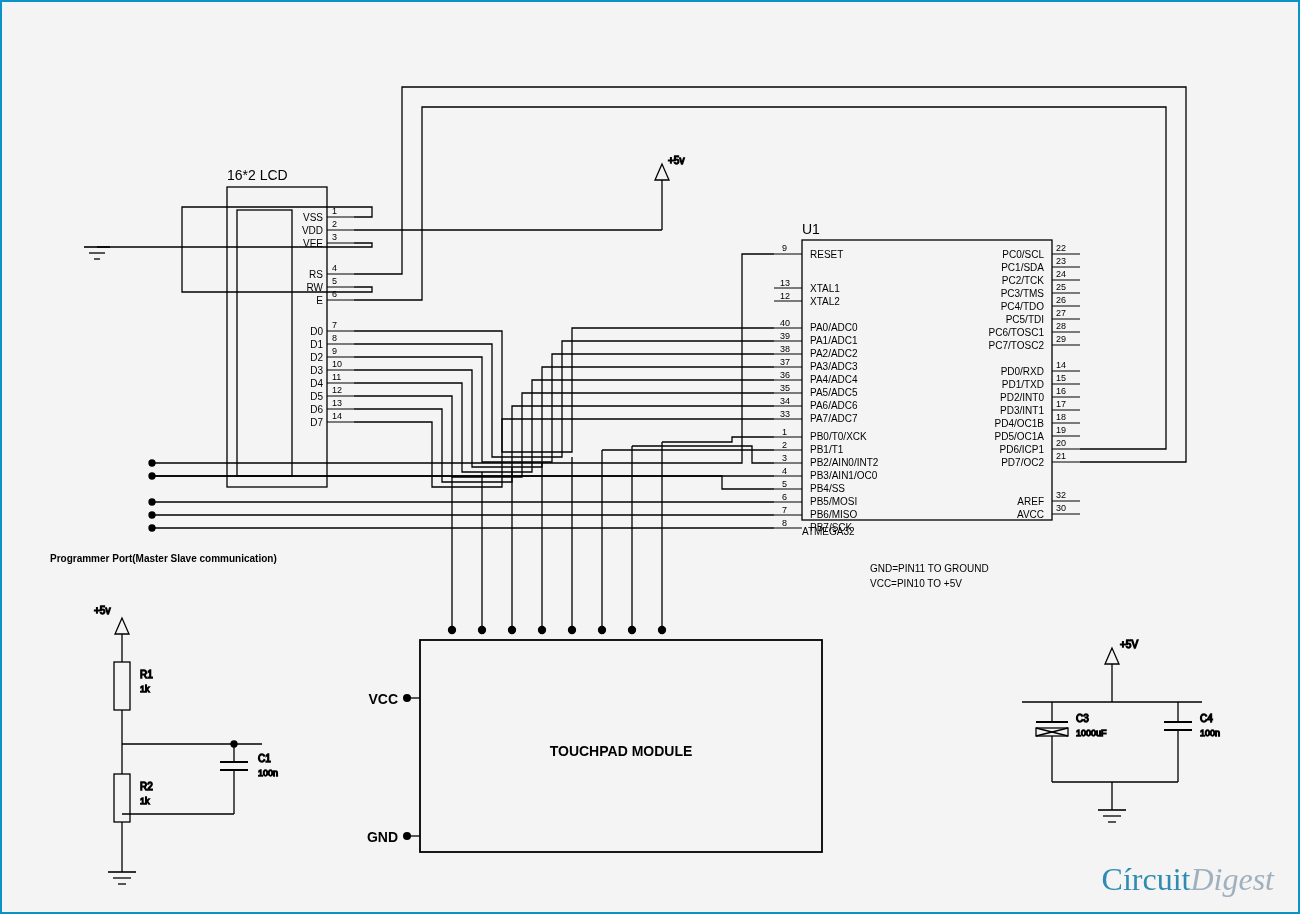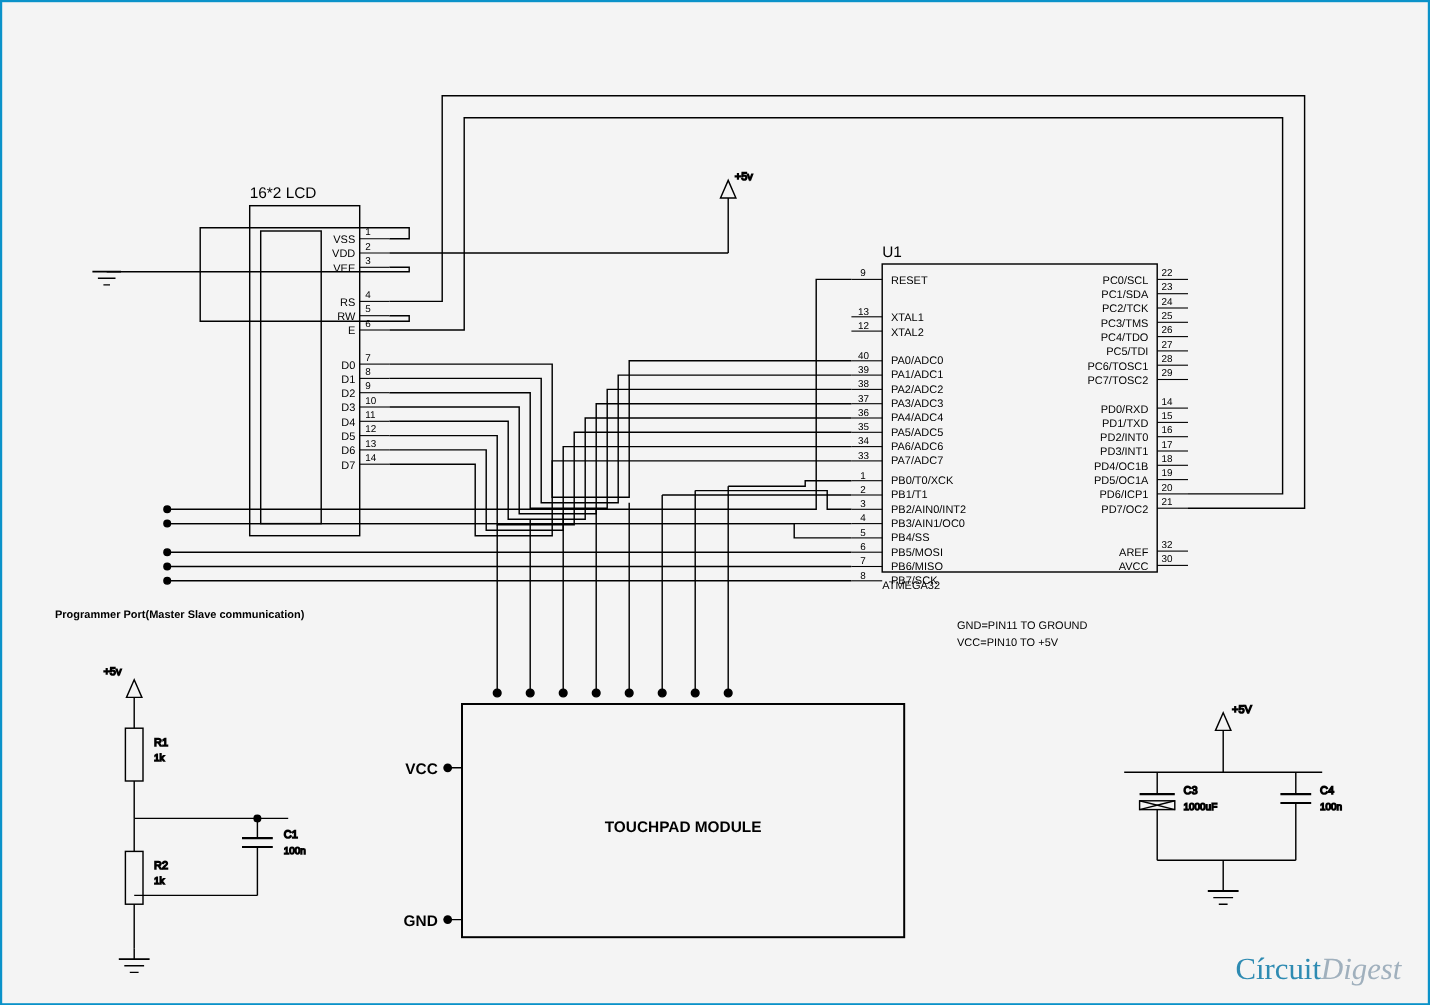--- a/index.html
+++ b/index.html
@@ -3,21 +3,21 @@
 <meta charset="utf-8">
 <style>
 html,body{margin:0;padding:0;background:#f4f4f4;font-family:Arial,Helvetica,sans-serif}
 .frame{position:relative;width:1300px;height:914px;background:#f4f4f4;border:2px solid #0a92c9;box-sizing:border-box}
 svg{position:absolute;top:0;left:0}
 text{font-family:Arial,Helvetica,sans-serif}
 .pinnum{font-size:9px}
 .pinlbl{font-size:10px}
 .hdr{font-size:14px}
 .bold{font-weight:bold}
-.logo{position:absolute;right:24px;bottom:14px;font-size:28px;color:#2e8bb2;font-family:Georgia,serif}
+.logo{position:absolute;right:24px;bottom:14px;font-size:32px;color:#2e8bb2;font-family:Georgia,serif}
 .logo span.d{color:#a0b0bd;font-style:italic}
 </style>
 </head>
 <body>
 
 <div class="frame">
 <svg width="1296" height="910" viewBox="0 0 1296 910">
 
 <g>
   <rect x="225" y="185" width="100" height="300" fill="none" stroke="#000" stroke-width="1.3"></rect>

